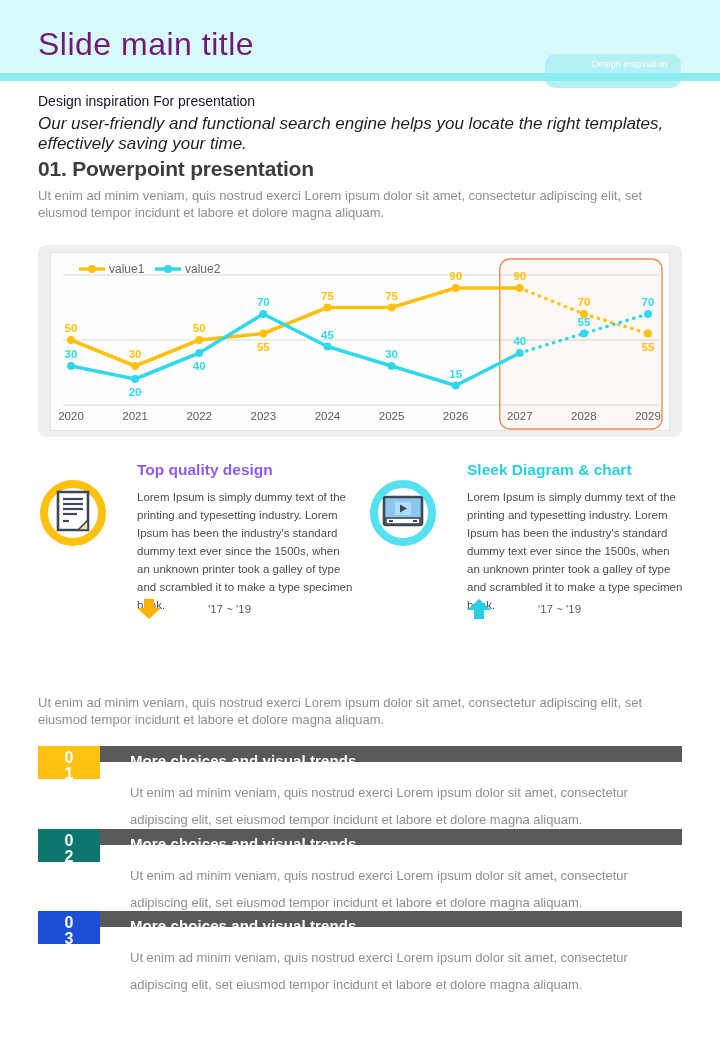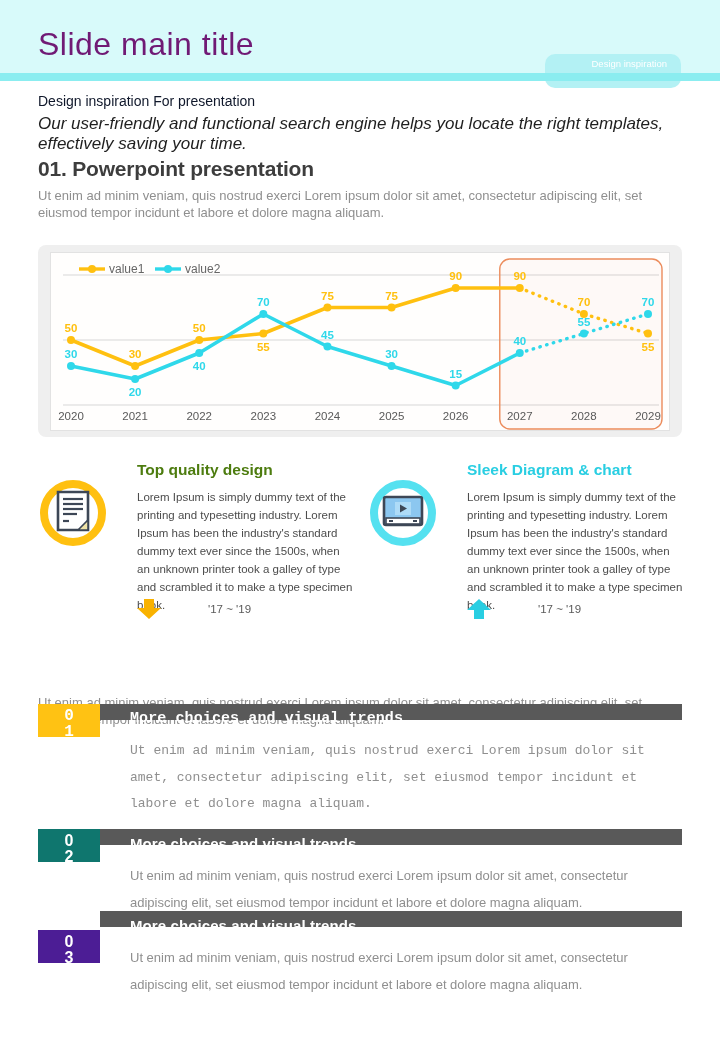--- a/index.html
+++ b/index.html
@@ -35,21 +35,21 @@
   .feature-left { left:38px; } .feature-right { left:368px; }
   .icon-ring { position:absolute; left:2px; top:25px; width:66px; height:66px; border-radius:50%;
                border:8px solid #ccc; background:#ffffff; display:flex; align-items:center; justify-content:center; }
   .feature-title { position:absolute; left:99px; top:6px; font-size:15.5px; font-weight:700; }
   .feature-body { position:absolute; left:99px; top:33px; width:218px; font-size:11.5px; line-height:1.57; color:#4c4c4c; }
   .feature-period { position:absolute; left:99px; top:142px; height:24px; display:flex; align-items:center; gap:14px; }
   .feature-period .period-label { font-size:11.5px; color:#5a5a5a;margin-left:33px; }
 
   
   .list-row { position:absolute; left:38px; width:644px; height:76px; }
-  .row-1 { top:704px;font-family:Liberation Mono, monospace; } .row-2 { top:829px; } .row-3 { top:911px; }
+  .row-1 { top:746px; } .row-2 { top:829px; } .row-3 { top:911px; }
   .row-badge { position:absolute; left:0; top:0; width:62px; height:33px; overflow:hidden; background:#ccc; }
   .row-badge .num { width:12px; margin:4px auto 0; font-size:16px; line-height:16px; font-weight:700;
                     color:#ffffff; text-align:center; word-break:break-all; }
   .row-bar { position:absolute; left:62px; top:0; width:582px; height:16px; background:#595959; }
   .row-bar .row-title { margin-left:30px; line-height:30px; font-size:15px; font-weight:700; color:#ffffff; letter-spacing:0.1px; }
   .row-body { position:absolute; left:92px; top:34px; width:524px; font-size:13px; line-height:2.05; color:#8f8f8f; }
 </style>
 </head>
 <body>
 
@@ -145,21 +145,21 @@
           <path d="M3 2 h30 v38 l-9 0 -21 0 z" fill="#ffffff" stroke="#3d4756" stroke-width="2.6"></path>
           <polygon points="23,40 33,30 33,40" fill="#efe3a6" stroke="#3d4756" stroke-width="1.6"></polygon>
           <line x1="8" y1="9" x2="28" y2="9" stroke="#3d4756" stroke-width="2.2"></line>
           <line x1="8" y1="14" x2="28" y2="14" stroke="#3d4756" stroke-width="2.2"></line>
           <line x1="8" y1="19" x2="28" y2="19" stroke="#3d4756" stroke-width="2.2"></line>
           <line x1="8" y1="24" x2="22" y2="24" stroke="#3d4756" stroke-width="2.2"></line>
           <line x1="8" y1="31" x2="14" y2="31" stroke="#3d4756" stroke-width="2.2"></line>
         </svg>
       </span>
     </div>
-    <div class="feature-title" style="color: #4d7c0f;">Top quality design</div>
+    <div class="feature-title" style="color: #8b5cf6;">Top quality design</div>
     <div class="feature-body">Lorem Ipsum is simply dummy text of the printing and typesetting industry. Lorem Ipsum has been the industry's standard dummy text ever since the 1500s, when an unknown printer took a galley of type and scrambled it to make a type specimen book.</div>
     <div class="feature-period">
       <svg class="arrow-icon" width="24" height="22" viewBox="0 0 24 22">
         <polygon points="7,1 17,1 17,10 24,10 12,21 0,10 7,10" fill="#F9B200"></polygon>
       </svg>
       <span class="period-label">'17 ~ '19</span>
     </div>
   </div>
 
   <div class="feature feature-right">
@@ -201,21 +201,21 @@
     <div class="row-badge" style="background: #0f766e;">
       <div class="num">02</div>
     </div>
     <div class="row-bar">
       <div class="row-title">More choices and visual trends</div>
     </div>
     <div class="row-body">Ut enim ad minim veniam, quis nostrud exerci  Lorem ipsum dolor sit amet, consectetur adipiscing elit, set eiusmod tempor incidunt et labore et dolore magna aliquam.</div>
   </div>
 
   <div class="list-row row-3">
-    <div class="row-badge" style="background: #4c1d95; margin-top: 19px;">
+    <div class="row-badge" style="background: #1d4ed8;">
       <div class="num">03</div>
     </div>
     <div class="row-bar">
       <div class="row-title">More choices and visual trends</div>
     </div>
     <div class="row-body">Ut enim ad minim veniam, quis nostrud exerci  Lorem ipsum dolor sit amet, consectetur adipiscing elit, set eiusmod tempor incidunt et labore et dolore magna aliquam.</div>
   </div>
 
 </div>
 

